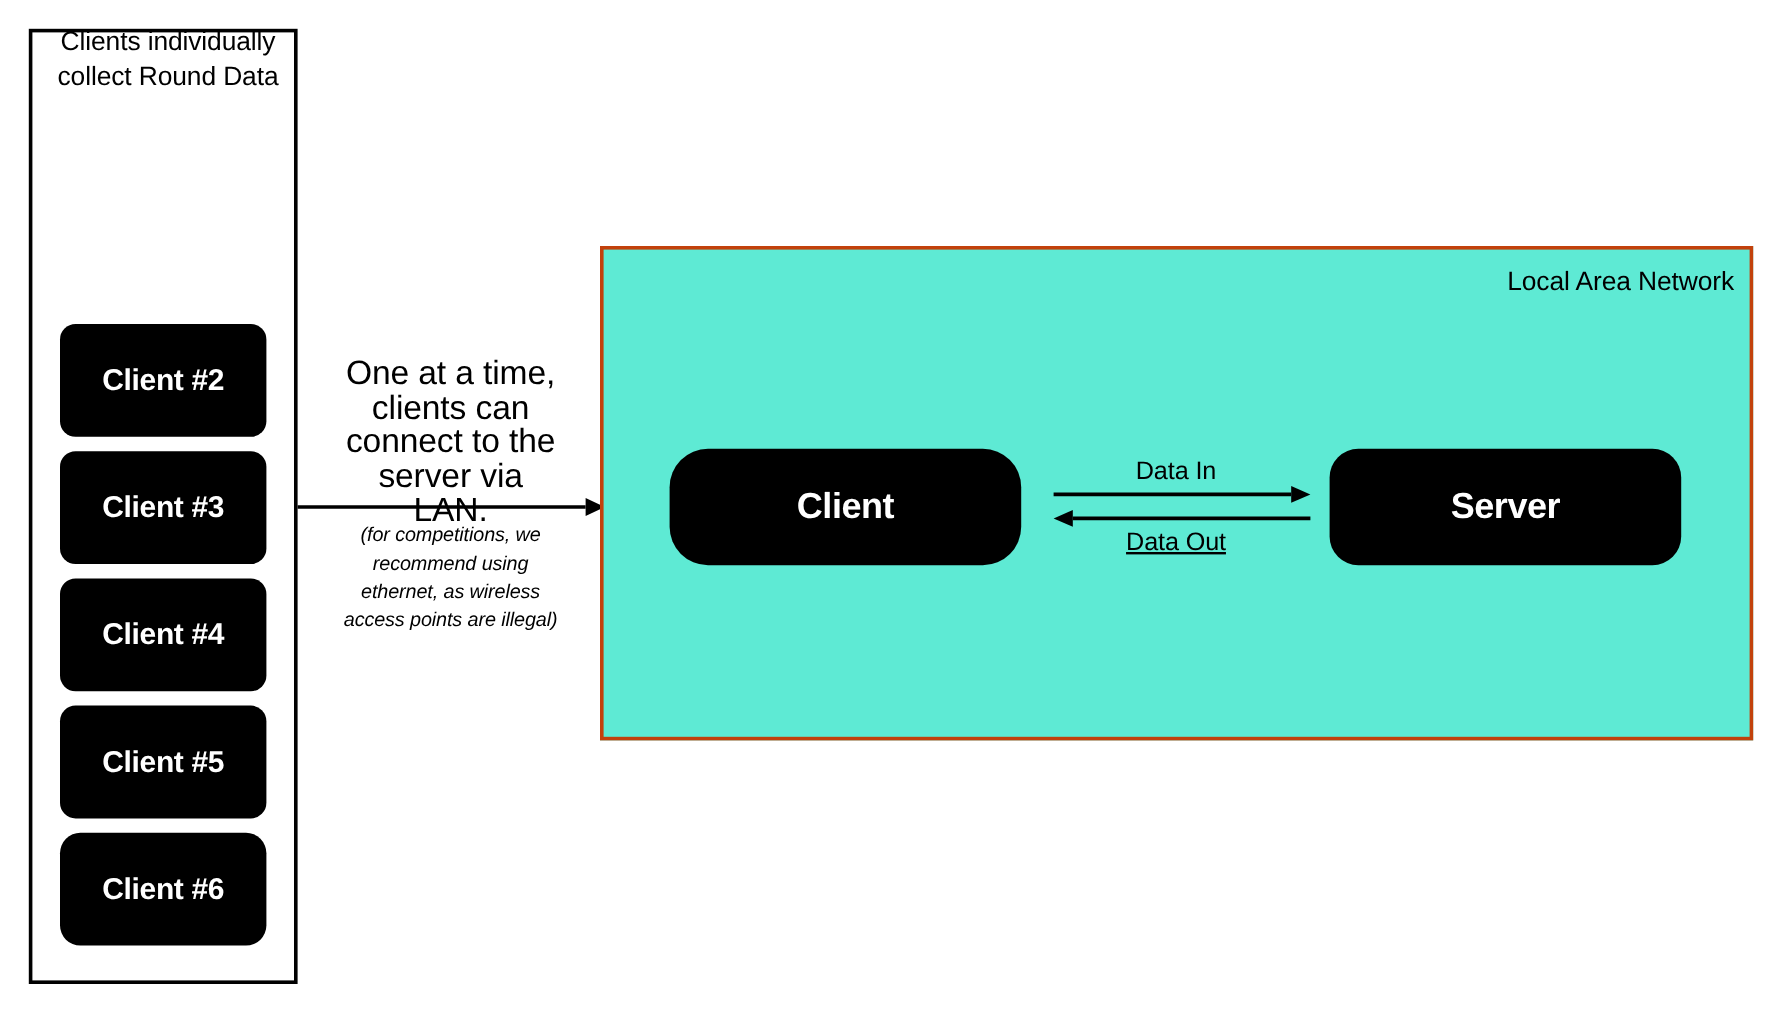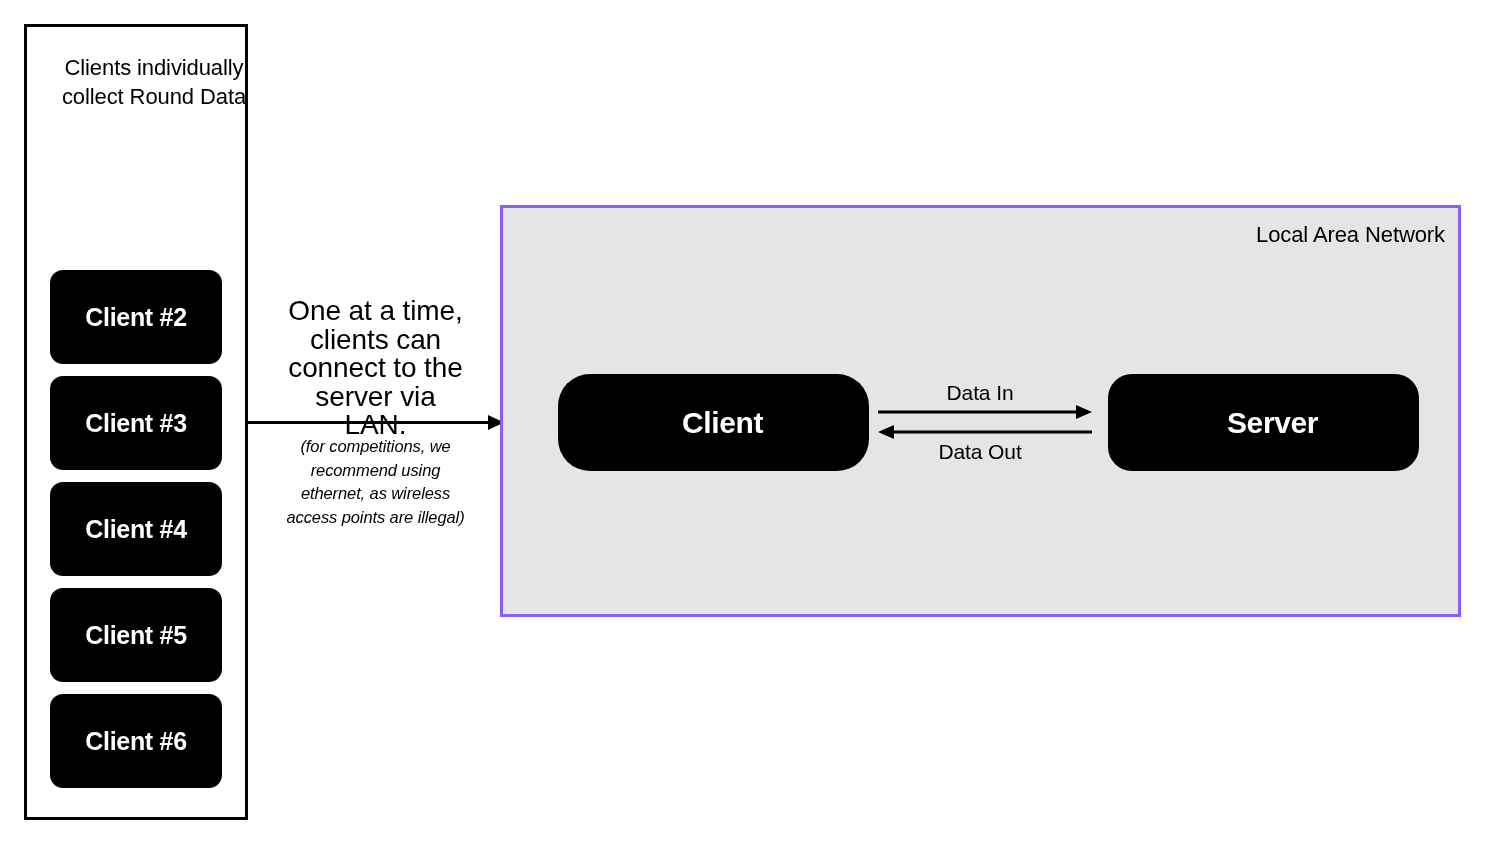--- a/index.html
+++ b/index.html
@@ -27,30 +27,29 @@
     top: 24px;
     width: 224px;
     height: 796px;
     border: 3px solid #000000;
     box-sizing: border-box;
     background: #ffffff;
   }
   #clients-heading {
     position: absolute;
     left: 24px;
-    top: 41px;
+    top: 8px;
     width: 224px;
     box-sizing: border-box;
     padding: 13px 6px 0 14px;
     text-align: center;
     font-size: 22px;
     line-height: 28.5px;
     letter-spacing: -0.1px;
     color: #000000;
-    margin-left: 14px;
   }
   .client-chip {
     position: absolute;
     left: 50px;
     width: 172px;
     height: 94px;
     background: #000000;
     border-radius: 13px;
     color: #ffffff;
     font-size: 25px;
@@ -93,23 +92,23 @@
     height: 30px;
   }
 
   
   #lan-box {
     position: absolute;
     left: 500px;
     top: 205px;
     width: 961px;
     height: 412px;
-    border: 3px solid #8b5cf6;
+    border: 3px solid #c2410c;
     box-sizing: border-box;
-    background: #e5e5e5;
+    background: #5eead4;
   }
   #lan-label {
     position: absolute;
     right: 13px;
     top: 14px;
     font-size: 22px;
     letter-spacing: -0.1px;
     white-space: nowrap;
   }
   .node-pill {
@@ -119,21 +118,20 @@
     height: 97px;
     background: #000000;
     border-radius: 32px;
     color: #ffffff;
     font-size: 30px;
     font-weight: bold;
     letter-spacing: -0.4px;
     display: flex;
     align-items: center;
     justify-content: center;
-    padding-left: 18px;
   }
   #node-client { left: 558px; }
   #node-server { left: 1108px; border-radius: 24px; }
 
   
   #data-arrows {
     position: absolute;
     left: 870px;
     top: 400px;
     width: 230px;
@@ -149,20 +147,21 @@
     letter-spacing: -0.1px;
   }
   #label-data-out {
     position: absolute;
     left: 880px;
     top: 440px;
     width: 200px;
     text-align: center;
     font-size: 21px;
     letter-spacing: -0.1px;
+    text-decoration: underline;
   }
 </style>
 </head>
 <body>
 
 <div id="canvas">
 
   <div id="clients-container"></div>
 
   <div id="clients-heading">Clients individually collect Round Data</div>
@@ -172,21 +171,21 @@
   </div>
   <div class="client-chip" style="top:376px;">
     <span>Client #3</span>
   </div>
   <div class="client-chip" style="top:482px;">
     <span>Client #4</span>
   </div>
   <div class="client-chip" style="top:588px;">
     <span>Client #5</span>
   </div>
-  <div class="client-chip" style="top:694px;">
+  <div class="client-chip" style="top:694px;border-radius:17px;">
     <span>Client #6</span>
   </div>
 
   <svg id="connector-arrow" viewBox="0 0 258 30">
     <line x1="2" y1="14.5" x2="242" y2="14.5" stroke="#000000" stroke-width="3"></line>
     <polygon points="242,7 258,14.5 242,22" fill="#000000"></polygon>
   </svg>
 
   <div id="lan-note-primary">One at a time, clients can connect to the server via LAN.</div>
 

